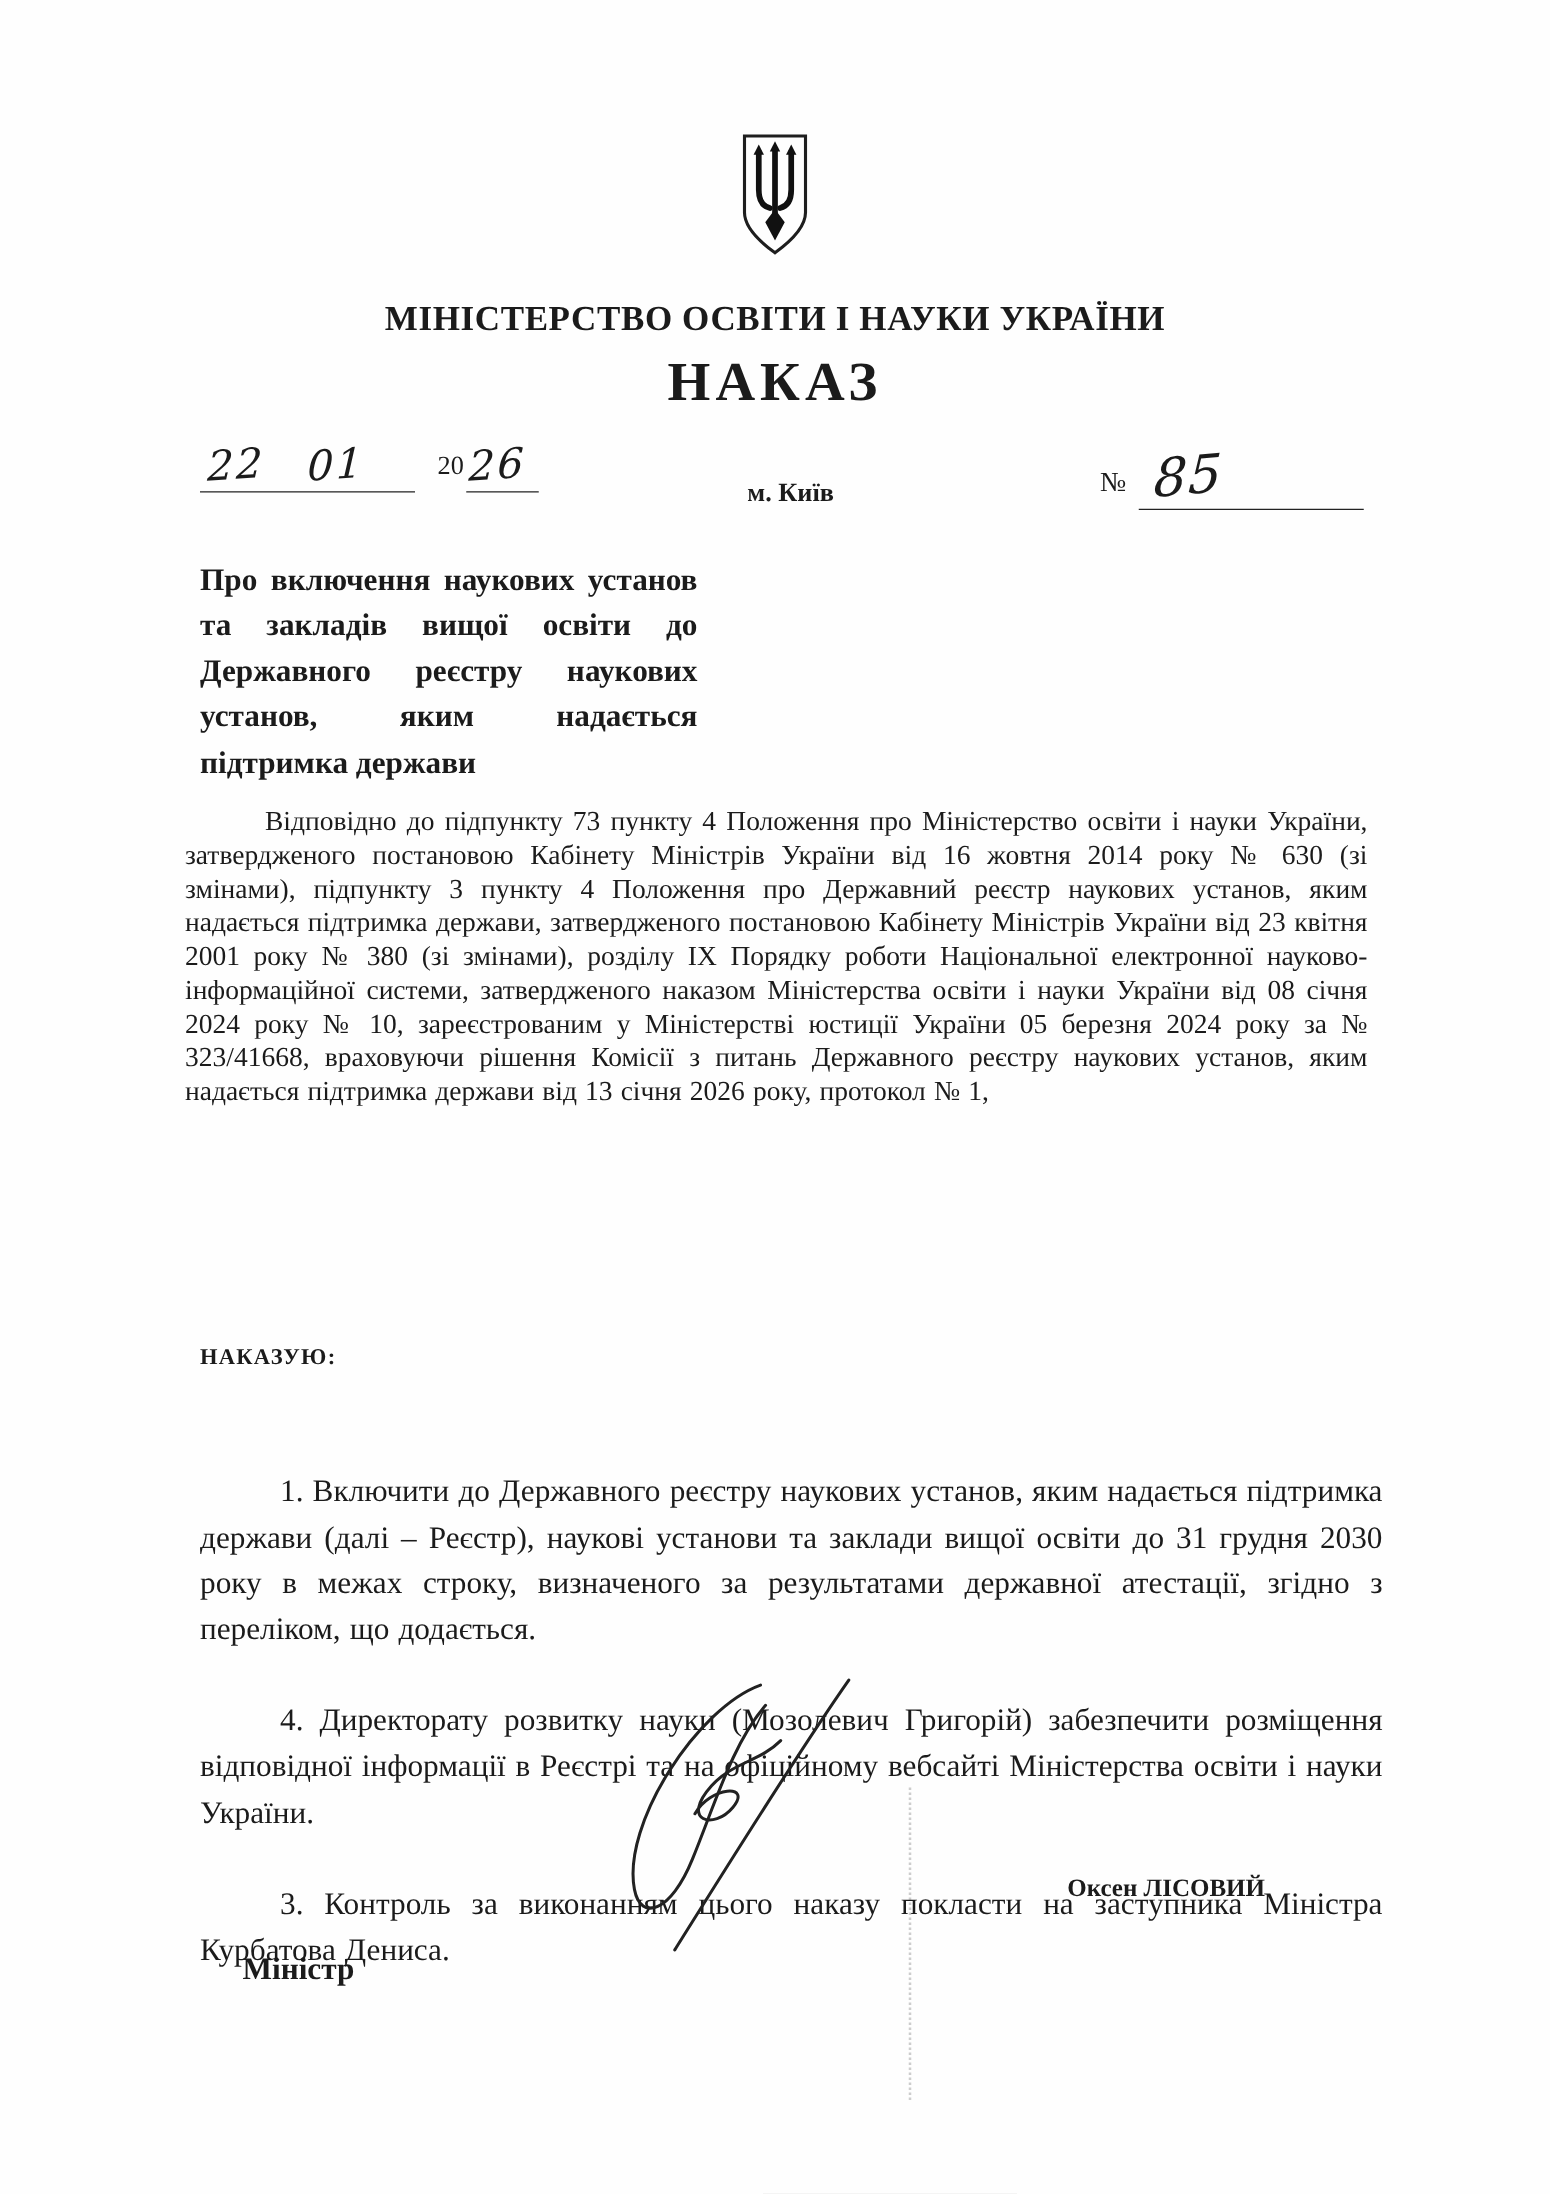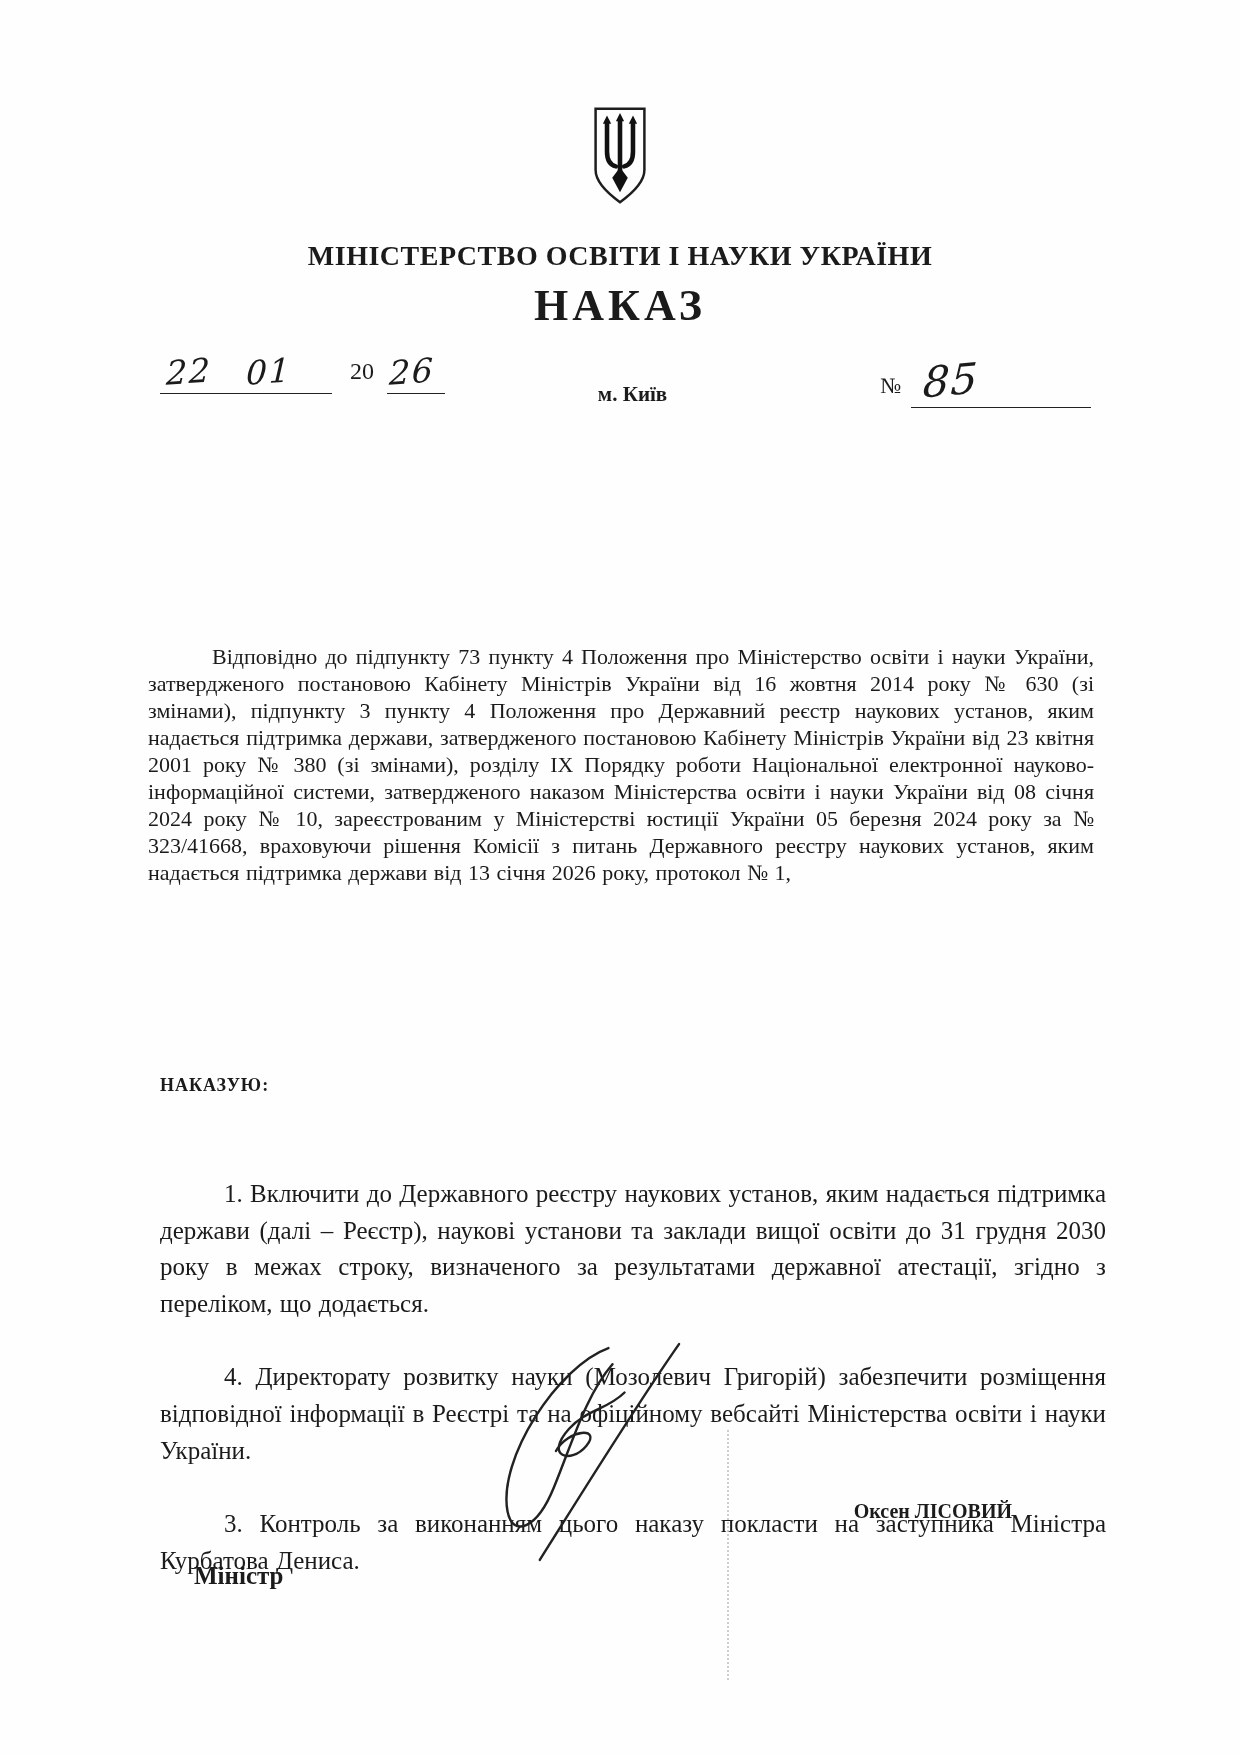--- a/index.html
+++ b/index.html
@@ -24,21 +24,21 @@
   .doctype{
     position:absolute;top:280px;left:0;width:100%;
     text-align:center;font-weight:bold;font-size:44px;letter-spacing:4px;
   }
   
   .meta{position:absolute;top:352px;left:160px;right:135px;height:60px;}
   .date-block{position:absolute;left:0;top:0;white-space:nowrap;}
   .dseg{display:inline-block;border-bottom:1.5px solid #222;padding:0 14px 2px 6px;}
   .dseg .hw{margin-right:34px;}
   .dseg .hw:last-child{margin-right:26px;}
-  .prefix{font-size:24px;margin:0 13px 0 18px;vertical-align:4px;}
+  .prefix{font-size:21px;margin:0 2px 0 18px;vertical-align:4px;}
   .dseg2{display:inline-block;border-bottom:1.5px solid #222;padding:0 10px 2px 2px;}
   .hw{
     font-family:"DejaVu Serif",serif;font-style:italic;
     font-size:33px;letter-spacing:2px;display:inline-block;
     transform:rotate(-4deg) skewX(-6deg);
   }
   .place{position:absolute;left:0;right:0;top:30px;text-align:center;font-weight:bold;font-size:21px;}
   .num-block{position:absolute;right:14px;top:4px;white-space:nowrap;}
   .numero{font-size:22px;vertical-align:2px;margin-right:10px;}
   .num-line{display:inline-block;border-bottom:1.5px solid #222;min-width:168px;padding:0 0 2px 12px;}
@@ -97,20 +97,21 @@
   <div class="meta">
     <div class="date-block">
       <span class="dseg"><span class="hw">22</span><span class="hw">01</span></span><span class="prefix">20</span><span class="dseg2"><span class="hw">26</span></span>
     </div>
     <div class="place">м. Київ</div>
     <div class="num-block">
       <span class="numero">№</span><span class="num-line"><span class="hw">85</span></span>
     </div>
   </div>
 
+  <div class="subject">Про включення наукових установ та закладів вищої освіти до Державного реєстру наукових установ, яким надається підтримка держави</div>
 
   <div class="preamble">Відповідно до підпункту 73 пункту 4 Положення про Міністерство освіти і науки України, затвердженого постановою Кабінету Міністрів України від 16 жовтня 2014 року № 630 (зі змінами), підпункту 3 пункту 4 Положення про Державний реєстр наукових установ, яким надається підтримка держави, затвердженого постановою Кабінету Міністрів України від 23 квітня 2001 року № 380 (зі змінами), розділу IX Порядку роботи Національної електронної науково-інформаційної системи, затвердженого наказом Міністерства освіти і науки України від 08 січня 2024 року № 10, зареєстрованим у Міністерстві юстиції України 05 березня 2024 року за № 323/41668, враховуючи рішення Комісії з питань Державного реєстру наукових установ, яким надається підтримка держави від 13 січня 2026 року, протокол № 1,</div>
 
   <div class="orderword">НАКАЗУЮ:</div>
 
   <div class="items">
     <p class="order-item">1. Включити до Державного реєстру наукових установ, яким надається підтримка держави (далі – Реєстр), наукові установи та заклади вищої освіти до 31 грудня 2030 року в межах строку, визначеного за результатами державної атестації, згідно з переліком, що додається.</p>
     <p class="order-item">4. Директорату розвитку науки (Мозолевич Григорій) забезпечити розміщення відповідної інформації в Реєстрі та на офіційному вебсайті Міністерства освіти і науки України.</p>
     <p class="order-item">3. Контроль за виконанням цього наказу покласти на заступника Міністра Курбатова Дениса.</p>
   </div>

